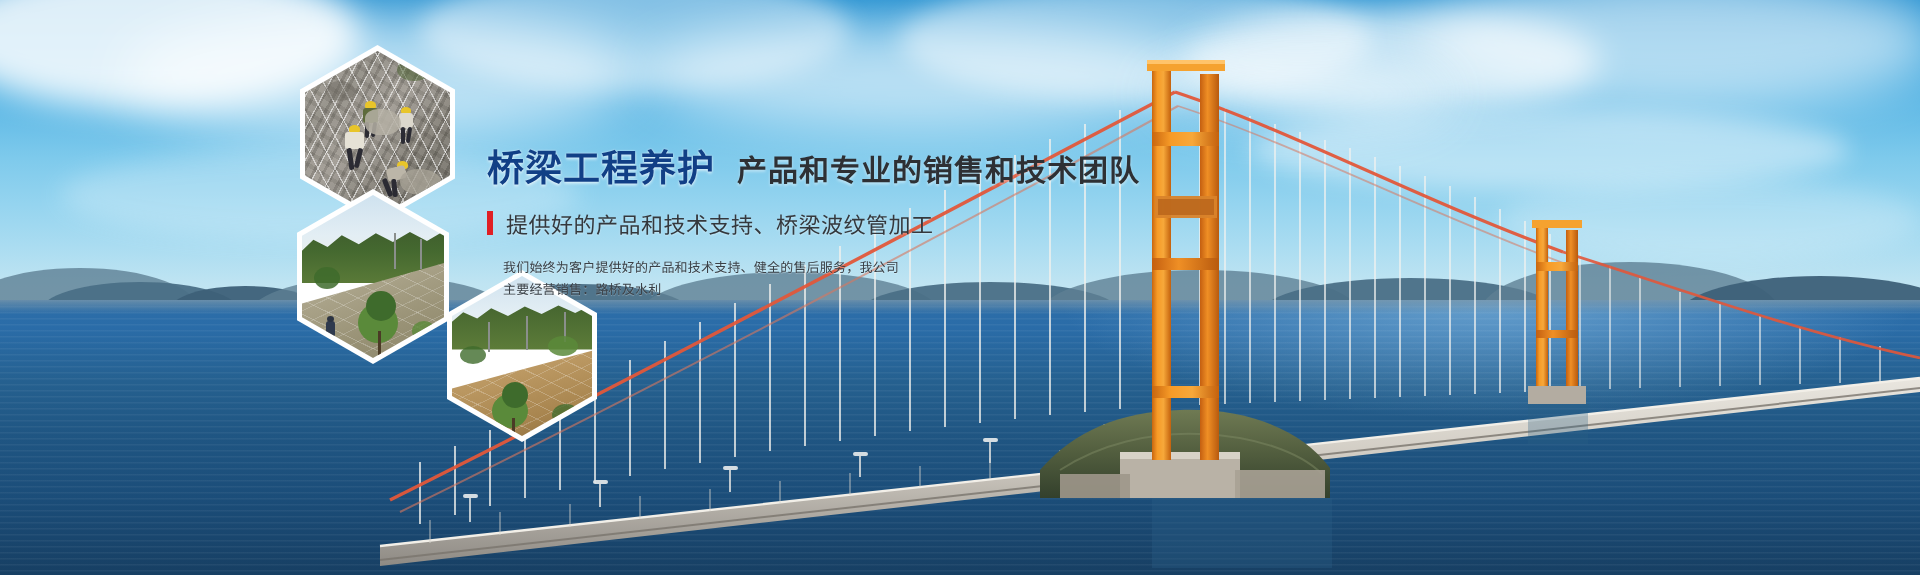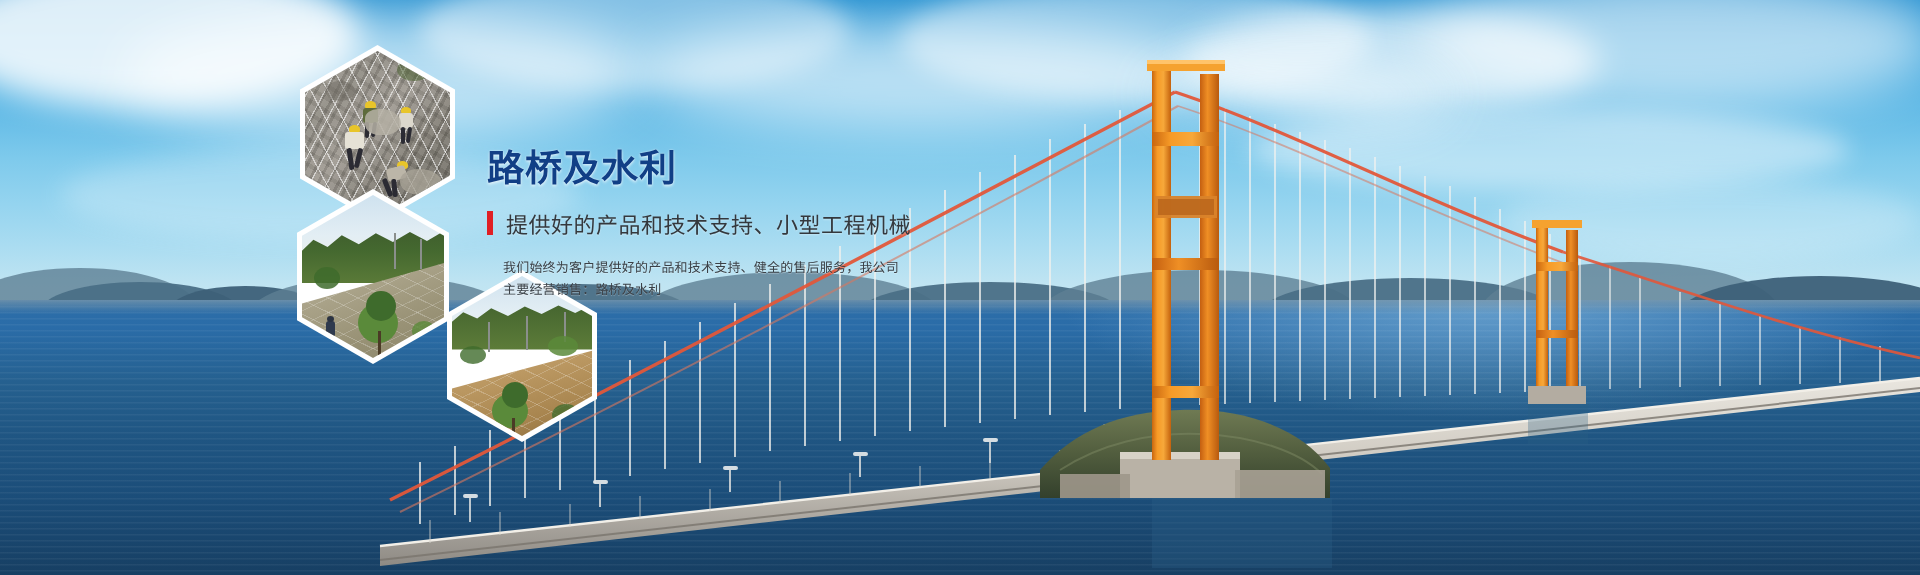--- a/index.html
+++ b/index.html
@@ -433,26 +433,27 @@
           <div class="bush light" style="left:96px;top:60px;width:30px;height:20px;opacity:.85;"></div>
           <div class="bush" style="left:100px;top:128px;width:28px;height:22px;opacity:.75;"></div>
         </div>
       </div>
     </div>
   </div>
 
   <div class="textblock">
 
     <div class="headline">
-      <span class="h-main">路桥及水利</span>
+      <span class="h-main">桥梁工程养护</span>
+      <span class="h-sub">产品和专业的销售和技术团队</span>
     </div>
 
     <div class="subheadline">
       <span class="redbar"></span>
-      <span class="sub-text">提供好的产品和技术支持、小型工程机械</span>
+      <span class="sub-text">提供好的产品和技术支持、桥梁波纹管加工</span>
     </div>
 
     <div class="body-copy">
       <p>我们始终为客户提供好的产品和技术支持、健全的售后服务，我公司主要经营销售：路桥及水利</p>
     </div>
 
   </div>
 
 </div>
 

